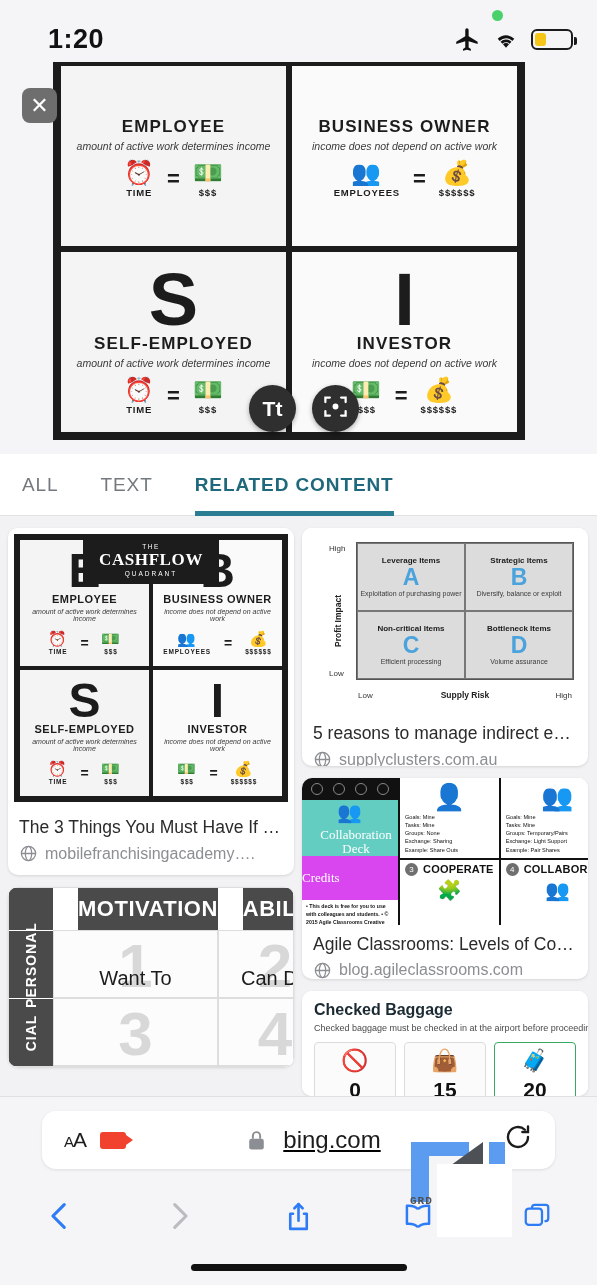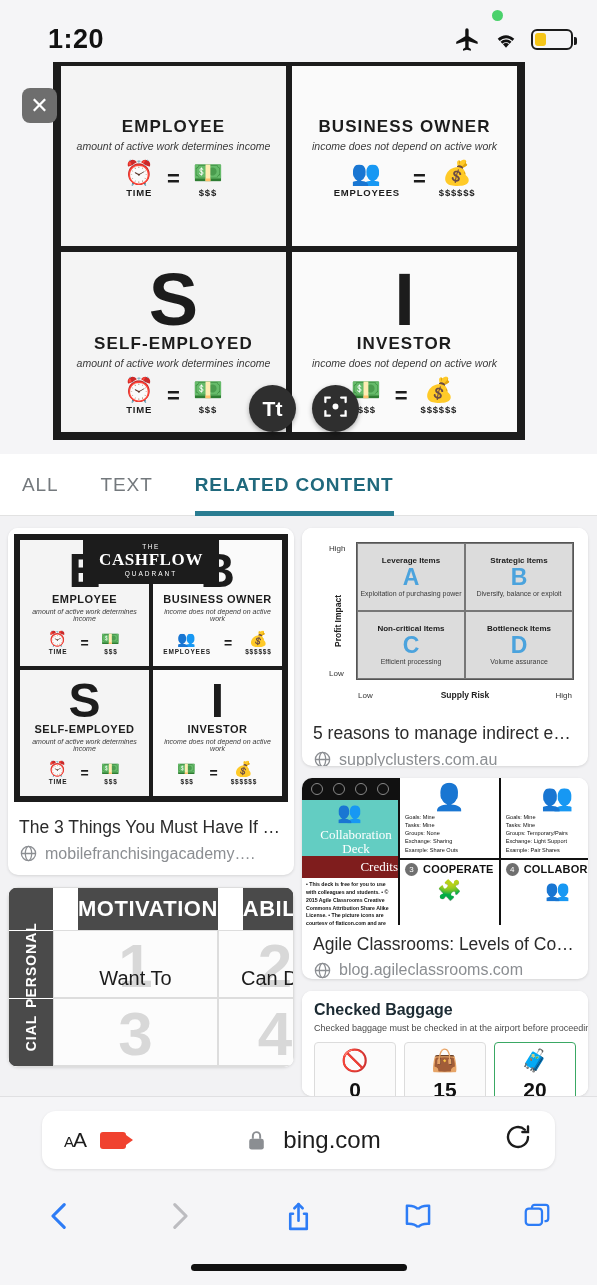--- a/index.html
+++ b/index.html
@@ -170,21 +170,21 @@
   .mo-num { position: absolute; top: 4px; left: 50%; transform: translateX(-50%); font-size: 62px; font-weight: bold; color: #d8d8d8; line-height: 1; }
   .mo-txt { position: relative; font-size: 20px; color: #1c1c1c; margin-top: 28px; }
 
   
   .ag { position: relative; height: 147px; background: #fff; display: grid; grid-template-columns: 96px 1fr 1fr; overflow: hidden; }
   .ag-left { display: flex; flex-direction: column; }
   .ag-dots { background: #111; height: 22px; display: flex; align-items: center; justify-content: space-around; padding: 0 4px; }
   .ag-dots i { width: 12px; height: 12px; border-radius: 50%; border: 1.3px solid #888; display: block; }
   .ag-teal { background: #63cdc2; flex: 1; display: flex; flex-direction: column; align-items: center; justify-content: center; gap: 4px; color: #fff; }
   .ag-teal .ttl { font-size: 13px; font-family: "Liberation Serif", serif; text-align: center; line-height: 1.1; padding-left: 12px; }
-  .ag-credits-h { background: #7f1d1d; color: #fff; text-align: right; font-size: 13px; padding: 3px 0; font-family: "Liberation Serif", serif; }
+  .ag-credits-h { background: #d946ef; color: #fff; text-align: left; font-size: 13px; padding: 14px 0; font-family: "Liberation Serif", serif; }
   .ag-credits-b { background: #fff; font-size: 5.2px; color: #111; padding: 3px 4px; line-height: 1.5; font-weight: bold; }
   .ag-col { border-left: 2px solid #111; display: flex; flex-direction: column; }
   .ag-top { height: 82px; border-bottom: 2px solid #111; padding: 4px 5px; display: flex; flex-direction: column; }
   .ag-ico { height: 34px; display: flex; align-items: center; justify-content: center; font-size: 26px; }
   .ag-bul { font-size: 5.6px; line-height: 1.45; color: #111; }
   .ag-bot { flex: 1; padding: 3px 5px; }
   .ag-bot-h { display: flex; align-items: center; gap: 5px; }
   .ag-circ { width: 13px; height: 13px; border-radius: 50%; background: #6f6f6f; color: #fff; font-size: 8px; display: flex; align-items: center; justify-content: center; }
   .ag-bot-t { font-size: 11px; font-weight: bold; letter-spacing: .2px; color: #111; }
   .ag-bot-i { text-align: center; font-size: 20px; margin-top: 2px; }
@@ -206,21 +206,21 @@
   }
   .urlbar {
     position: absolute; left: 42px; right: 42px; top: 14px; height: 58px;
     background: #fff; border-radius: 14px; display: flex; align-items: center;
     padding: 0 22px; box-shadow: 0 1px 3px rgba(0,0,0,.1);
   }
   .aa { font-size: 21px; color: #1c1c1c; letter-spacing: -1px; }
   .aa small { font-size: 15px; }
   .rec { width: 26px; height: 17px; background: #f0422f; border-radius: 3px; margin-left: 14px; position: relative; }
   .rec::after { content: ""; position: absolute; right: -7px; top: 3px; border-left: 7px solid #f0422f; border-top: 5px solid transparent; border-bottom: 5px solid transparent; }
-  .url-center { flex: 1; display: flex; align-items: center; justify-content: center; gap: 18px; }
+  .url-center { flex: 1; display: flex; align-items: center; justify-content: center; gap: 18px; text-decoration: underline; }
   .url-text { font-size: 24px; color: #1c1c1c; }
   .reload { font-size: 26px; color: #1c1c1c; }
   .toolbar { position: absolute; left: 0; right: 0; top: 88px; height: 62px; display: flex; align-items: center; }
   .tb { flex: 1; display: flex; align-items: center; justify-content: center; }
   .tb.dim svg { stroke: #bcbcc0; }
   .homebar { position: absolute; left: 50%; transform: translateX(-50%); bottom: 14px; width: 216px; height: 7px; background: #111; border-radius: 4px; }
 
   
   .overlay-logo { position: absolute; right: 0; bottom: 48px; width: 117px; height: 105px; pointer-events: none; }
   .ol-blue { position: absolute; left: 22px; top: 10px; width: 58px; height: 60px; background: #5b9bf0; }
@@ -670,14 +670,22 @@
         <svg width="30" height="30" viewBox="0 0 24 24" fill="none" stroke="#2d7cf6" stroke-width="1.8">
           <rect x="3" y="6" width="13" height="13" rx="2.5"></rect>
             <path d="M8 6V5a2 2 0 0 1 2-2h9a2 2 0 0 1 2 2v9a2 2 0 0 1-2 2h-1"></path>
         </svg>
       </div>
     </div>
 
     <div class="homebar"></div>
   </div>
 
+  <div class="overlay-logo">
+    <div class="ol-blue"></div>
+    <div class="ol-blue-in"></div>
+    <div class="ol-dark"></div>
+    <div class="ol-blue2"></div>
+    <div class="ol-grd">GRD</div>
+    <div class="ol-white"></div>
+  </div>
 
 </div>
 
 </body></html>

